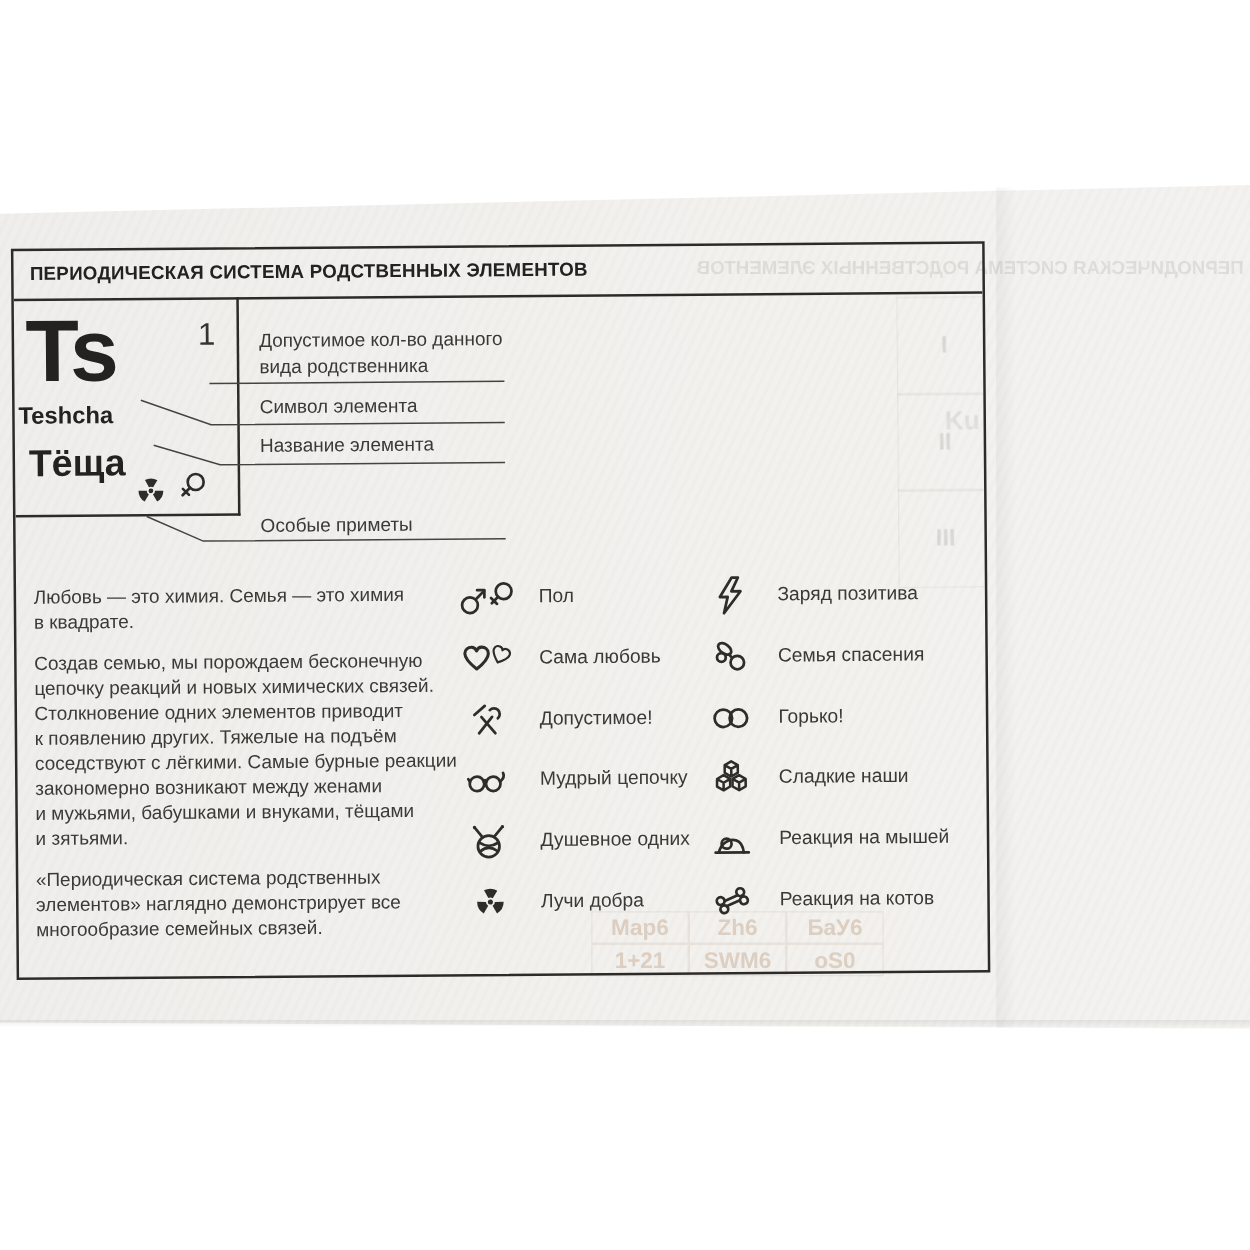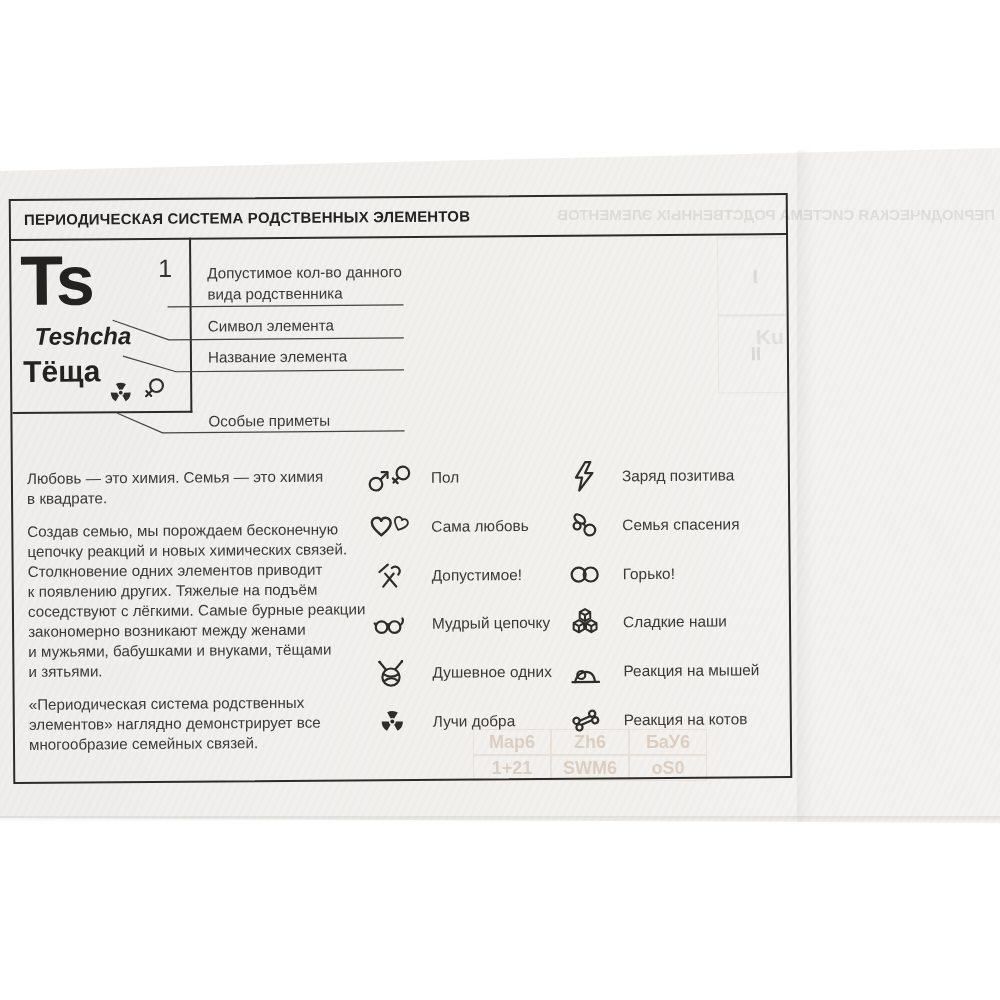--- a/index.html
+++ b/index.html
@@ -40,21 +40,21 @@
     transform:rotate(-0.45deg);overflow:hidden;color:#232220;}
   .title-row{position:absolute;left:0;top:0;right:0;height:38px;
     border-bottom:2.2px solid #2d2b28;}
   .title-row .t{position:absolute;left:13px;top:0;line-height:38px;
     font-size:15px;font-weight:bold;letter-spacing:.2px;color:#232220;white-space:nowrap;}
 
   .element-box{position:absolute;left:0;top:38px;width:180px;height:175px;
     border-right:2.2px solid #2d2b28;border-bottom:2.2px solid #2d2b28;box-sizing:border-box;}
   .el-symbol{position:absolute;left:9px;top:2px;font-size:70px;font-weight:bold;
     letter-spacing:-2px;color:#232220;}
-  .el-latin{position:absolute;left:23px;top:84px;font-size:24px;font-weight:bold;font-style:italic;}
+  .el-latin{position:absolute;left:3px;top:84px;font-size:19px;font-weight:bold;}
   .el-cyr{position:absolute;left:11px;top:116px;font-size:30px;font-weight:bold;}
   .el-count{position:absolute;left:147px;top:16px;font-size:25px;color:#35332f;}
   .el-icons{position:absolute;left:94px;top:138px;display:flex;align-items:flex-end;gap:2px;}
 
   .leader-svg{position:absolute;left:0;top:0;pointer-events:none;}
 
   .anno{position:absolute;left:196px;font-size:15.2px;line-height:21px;
     color:#3b3935;white-space:pre-line;}
 
   .intro{position:absolute;left:14px;top:268px;width:344px;
@@ -87,20 +87,21 @@
     <span>БаУ6</span>
     <span>1+21</span>
     <span>SWМ6</span>
     <span>оS0</span>
   </div>
 
   <div class="card">
 
     <div class="ghost-cell" style="left:706px;top:42px;">I</div>
     <div class="ghost-cell" style="left:706px;top:119px;">II</div>
+    <div class="ghost-cell" style="left:706px;top:196px;">III</div>
     <div class="ghost-ku">Ku</div>
 
     <div class="title-row">
       <span class="t">ПЕРИОДИЧЕСКАЯ СИСТЕМА РОДСТВЕННЫХ ЭЛЕМЕНТОВ</span>
     </div>
 
     <div class="element-box">
       <div class="el-symbol">Ts</div>
       <div class="el-count">1</div>
       <div class="el-latin">Teshcha</div>

